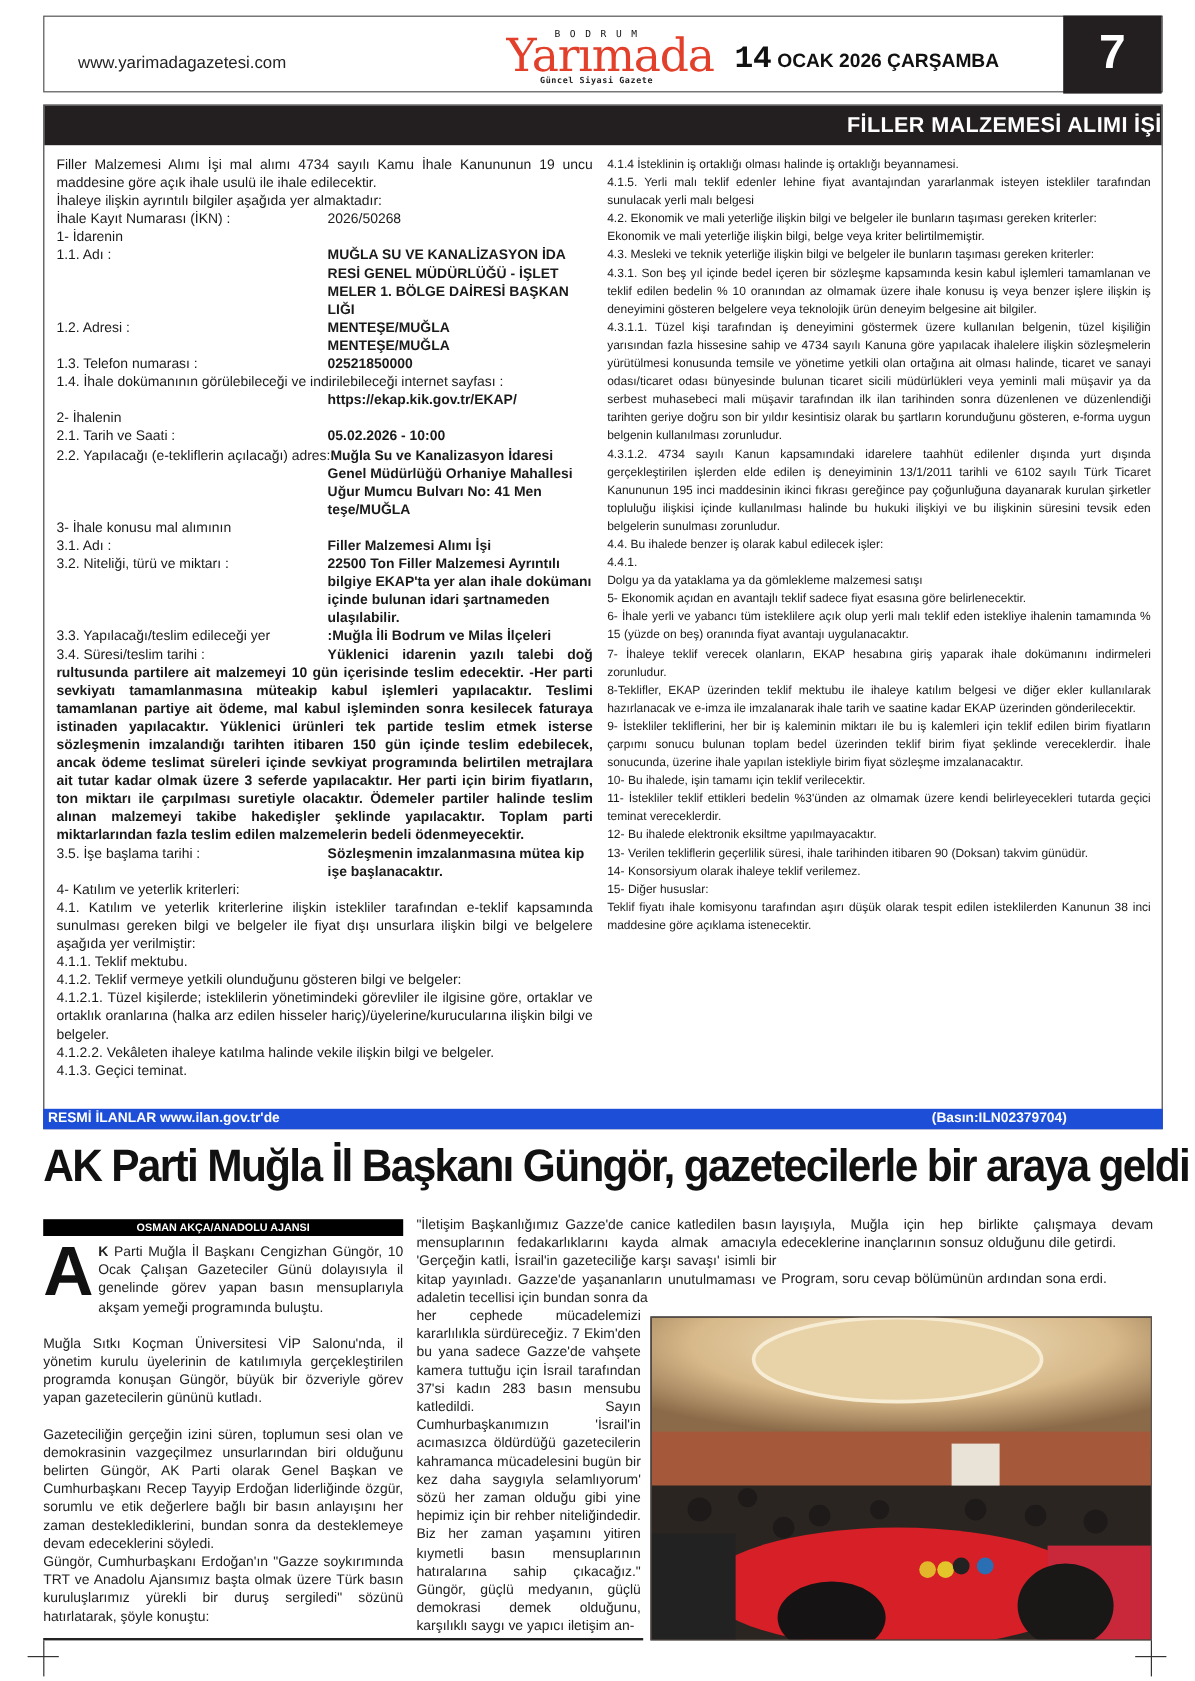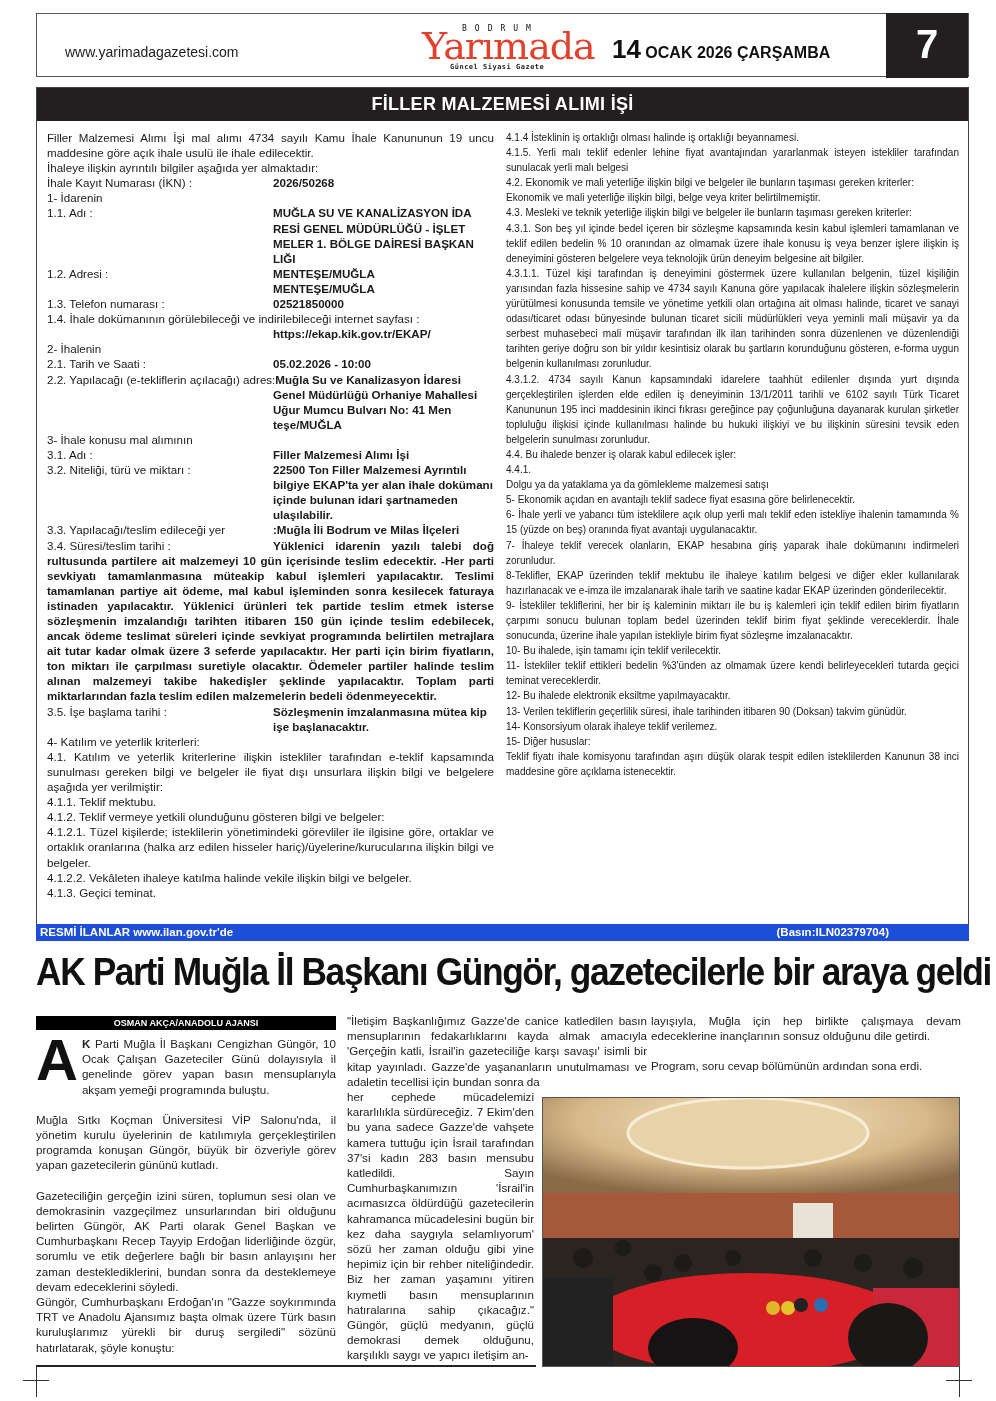--- a/index.html
+++ b/index.html
@@ -7,26 +7,26 @@
   body { position: relative; font-family: "Liberation Sans", sans-serif; color: #1a1a1a; }
 
   
   .masthead { position: absolute; left: 36px; top: 13px; width: 933px; height: 64px; border: 1px solid #555; background: #fff; }
   .site-url { position: absolute; left: 28px; top: 30px; font-size: 14px; color: #222; text-align: center; }
   .logo { position: absolute; left: 385px; top: 2px; width: 165px; height: 60px; }
   .logo-top { position: absolute; left: 40px; top: 8px; font-size: 8px; font-weight: normal; letter-spacing: 8px; color: #111; font-family: "DejaVu Sans Mono", monospace; }
   .logo-main { position: absolute; left: 0px; top: 10px; font-size: 38px; color: #e2402b; font-family: "DejaVu Serif", serif; letter-spacing: -1px; line-height: 40px; }
   .logo-sub { position: absolute; left: 28px; top: 47px; font-size: 7px; font-weight: bold; color: #222; letter-spacing: 0.5px; font-family: "DejaVu Sans Mono", monospace; }
   .issue-date { position: absolute; left: 575px; top: 20px; font-size: 16px; font-weight: bold; color: #111; white-space: nowrap; }
-  .issue-date .day { font-size: 26px; }
+  .issue-date .day { font-size: 26px; font-family: Liberation Mono, monospace; }
   .page-no-box { position: absolute; right: 0; top: -1px; width: 82px; height: 65px; background: #231f20; color: #fff; font-size: 40px; font-weight: bold; text-align: center; line-height: 62px; }
 
   
   .notice { position: absolute; left: 36px; top: 87px; width: 933px; height: 854px; border: 1px solid #444; }
-  .notice-title { height: 33px; background: #231f20; color: #fff; font-size: 18px; font-weight: bold; text-align: center; line-height: 33px; letter-spacing: 0.3px; }
+  .notice-title { height: 33px; background: #231f20; color: #fff; font-size: 18px; font-weight: bold; text-align: right; line-height: 33px; letter-spacing: 0.3px; }
   .notice-cols { position: absolute; left: 10px; top: 42px; width: 912px; }
   .col-l { position: absolute; left: 0; top: 0; width: 447px; font-size: 11.6px; line-height: 15.1px; }
   .col-r { position: absolute; left: 459px; top: 0; width: 453px; font-size: 10px; line-height: 15.1px; text-align: justify; }
   .kv { display: flex; }
   .kv .k { width: 226px; flex: none; }
   .kv .v { flex: 1; font-weight: bold; }
   .just { text-align: justify; }
   .bold { font-weight: bold; }
   .notice-footer { position: absolute; left: -1px; bottom: -1px; width: 933px; height: 17px; background: #1d4ed8; color: #fff; font-size: 11.5px; font-weight: bold; line-height: 17px; padding: 0 4px; }
   .notice-footer .right { position: absolute; right: 80px; top: 0; }
@@ -60,21 +60,21 @@
 </div>
 
 <div class="notice">
   <div class="notice-title">FİLLER MALZEMESİ ALIMI İŞİ</div>
   <div class="notice-cols">
     <div class="col-l">
       <div class="just">Filler Malzemesi Alımı İşi mal alımı 4734 sayılı Kamu İhale Kanununun 19 uncu maddesine göre açık ihale usulü ile ihale edilecektir.</div>
       <div> İhaleye ilişkin ayrıntılı bilgiler aşağıda yer almaktadır:</div>
       <div class="kv">
           <span class="k">İhale Kayıt Numarası (İKN)          :</span>
-          <span class="v" style="font-weight:bold">2026/50268</span>
+          <span class="v" style="font-weight:normal">2026/50268</span>
         </div>
       <div>1- İdarenin</div>
       <div class="kv">
           <span class="k">1.1. Adı :</span>
           <span class="v">MUĞLA SU VE KANALİZASYON İDA RESİ GENEL MÜDÜRLÜĞÜ - İŞLET MELER 1. BÖLGE DAİRESİ BAŞKAN LIĞI</span>
         </div>
       <div class="kv">
           <span class="k">1.2. Adresi          :</span>
           <span class="v" style="width:110px;flex:none">MENTEŞE/MUĞLA MENTEŞE/MUĞLA</span>
         </div>

